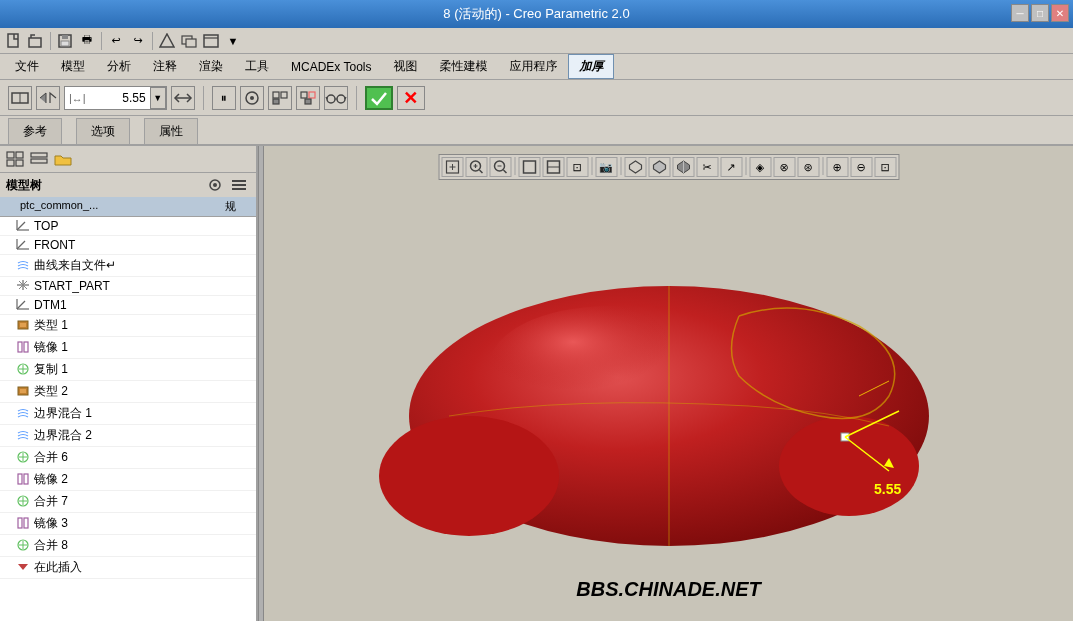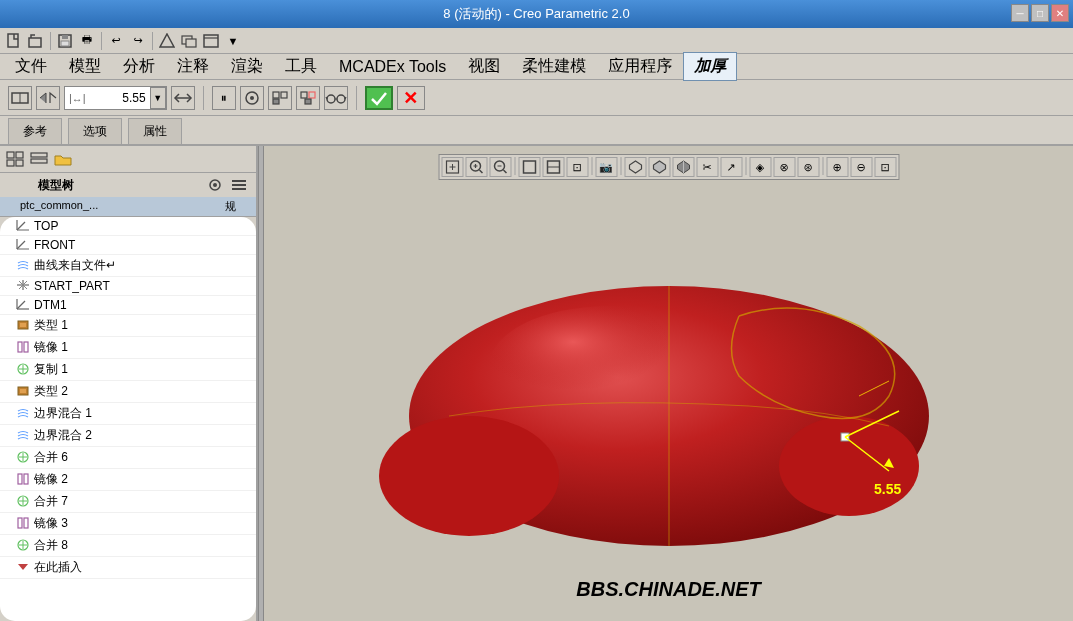--- a/index.html
+++ b/index.html
@@ -56,21 +56,21 @@
     #menubar {
       background: #d4d0c8;
       height: 26px;
       display: flex;
       align-items: center;
       padding: 0 4px;
       border-bottom: 1px solid #a0a0a0;
     }
     .menu-item {
       padding: 3px 10px;
-      font-size: 16px;
+      font-size: 12px;
       cursor: pointer;
       border: 1px solid transparent;
     }
     .menu-item.active {
       background: #e8f0f8;
       border: 1px solid #7090b0;
       font-weight: bold;
       color: #000;
       font-style: italic;
     }
@@ -132,21 +132,21 @@
       padding: 0 8px;
       border-bottom: 2px solid #a0a0a0;
     }
     .tab-item {
       padding: 4px 14px;
       font-size: 12px;
       cursor: pointer;
       background: #c8c4bc;
       border: 1px solid #a0a0a0;
       border-bottom: none;
-      margin-right: 6px;
+      margin-right: 14px;
     }
 
     
     #main-layout {
       display: flex;
       height: calc(621px - 28px - 26px - 26px - 36px - 30px);
       
     }
 
     
@@ -174,21 +174,20 @@
       font-size: 12px; cursor: pointer; background: #d4d0c8;
     }
     #model-tree-header {
       display: flex;
       align-items: center;
       padding: 2px 6px;
       font-size: 12px;
       font-weight: bold;
       background: #d4d0c8;
       justify-content: space-between;
-      margin-left: 32px;
     }
     .tree-header-icons {
       display: flex; gap: 2px;
     }
     #model-tree-subheader {
       display: flex;
       background: #b8c8d8;
       padding: 2px 20px;
       font-size: 11px;
       border-bottom: 1px solid #a0a0a0;
@@ -269,21 +268,20 @@
       cursor: col-resize;
       border-left: 1px solid #888;
       border-right: 1px solid #888;
     }
 
     
     #tree-with-scroll {
       display: flex;
       flex: 1;
       overflow: hidden;
-      border-radius: 15px;
     }
     #model-tree-list {
       flex: 1;
       overflow-y: scroll;
     }
   </style>
 </head>
 <body>
 
 <div id="titlebar">

